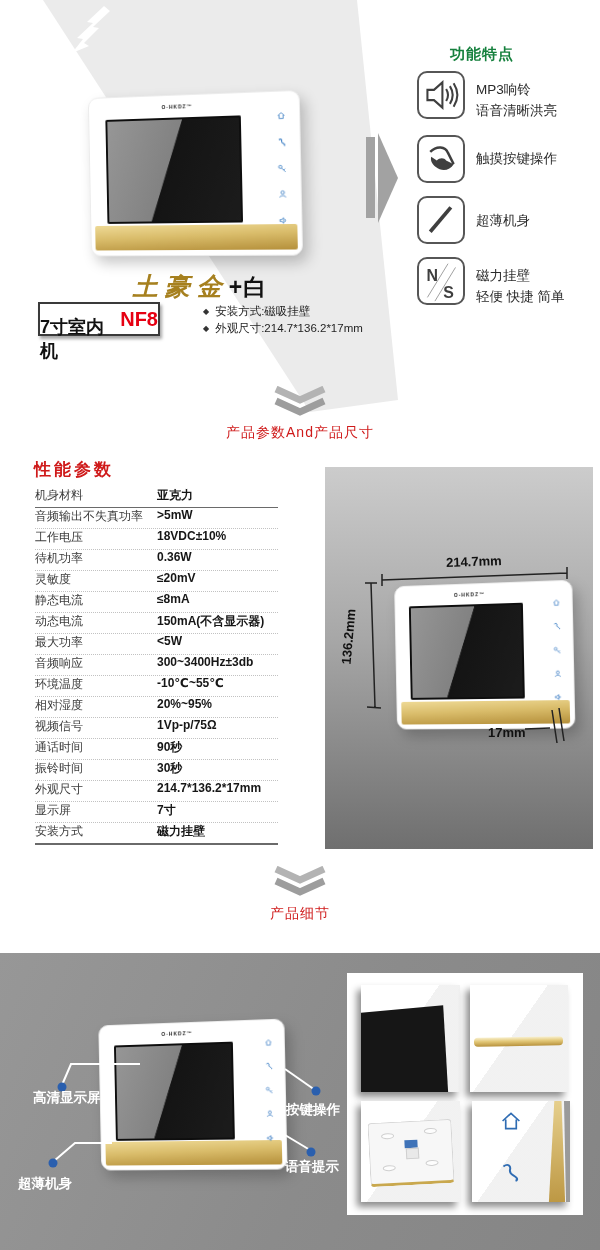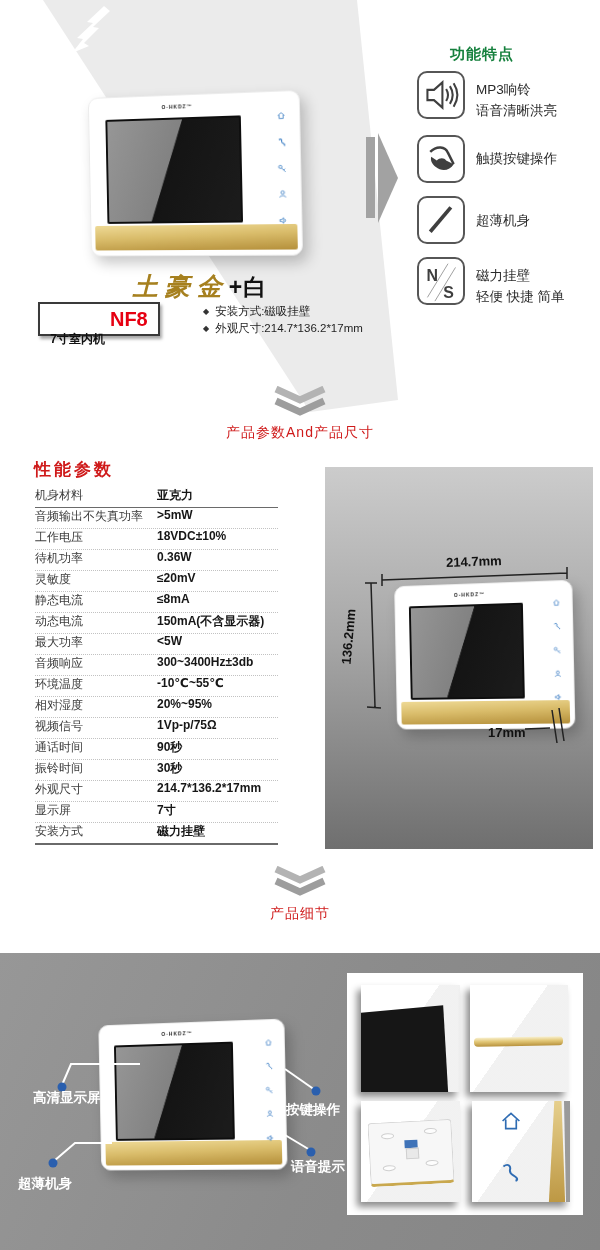--- a/index.html
+++ b/index.html
@@ -29,21 +29,21 @@
   .dv-icons svg{display:block;}
 
   
   .series-title{position:absolute;left:90px;top:270px;width:220px;text-align:center;white-space:nowrap;}
   .series-gold{font-family:"DejaVu Serif","Liberation Serif",serif;font-style:italic;font-weight:bold;
                font-size:25px;color:#a6801f;letter-spacing:7px;}
   .series-rest{font-size:23px;font-weight:bold;color:#111;letter-spacing:1px;}
   .model-box{position:absolute;left:38px;top:302px;width:118px;height:30px;background:#fff;
              border:2px solid #3a3a3a;box-shadow:2px 3px 3px rgba(0,0,0,.35);
              display:flex;align-items:center;justify-content:center;gap:5px;}
-  .model-prefix{font-size:12px;font-weight:bold;color:#111;margin-top:40px;}
+  .model-prefix{font-size:18px;font-weight:bold;color:#111;margin-top:40px;}
   .model-name{font-size:20px;font-weight:bold;color:#e60012;}
   .bullets{position:absolute;left:203px;top:303px;font-size:11.5px;color:#1f1f1f;line-height:16px;}
   .bullet-diamond{font-size:8px;color:#333;margin-right:6px;vertical-align:1px;}
 
   
   .features-title{position:absolute;left:421px;top:45px;width:122px;text-align:center;
                   font-size:15px;font-weight:bold;color:#15803d;letter-spacing:1px;}
   .arrow-bar{position:absolute;left:366px;top:137px;width:9px;height:81px;background:#a2a2a2;}
   .arrow-tri{position:absolute;left:378px;top:133px;width:0;height:0;
              border-top:45px solid transparent;border-bottom:45px solid transparent;
@@ -354,21 +354,21 @@
       <circle cx="53" cy="210" r="4.5" fill="#2a5fae"></circle>
       <path d="M285 116 L315 137" fill="none" stroke="#fff" stroke-width="2"></path>
       <circle cx="316" cy="138" r="4.5" fill="#2a5fae"></circle>
       <path d="M280 179 L310 197" fill="none" stroke="#fff" stroke-width="2"></path>
       <circle cx="311" cy="199" r="4.5" fill="#2a5fae"></circle>
     </svg>
 
     <div class="callout-label" style="left:33px;top:136px;">高清显示屏</div>
     <div class="callout-label" style="left:18px;top:222px;">超薄机身</div>
     <div class="callout-label" style="left:286px;top:148px;">按键操作</div>
-    <div class="callout-label" style="left:291px;top:205px;">语音提示</div>
+    <div class="callout-label" style="left:285px;top:205px;">语音提示</div>
 
     <div class="detail-panel">
       <div class="tile" style="left:14px;top:12px;width:99px;height:107px;">
         <div class="tile-sheen"></div>
         <div class="t1-black"></div>
       </div>
       <div class="tile" style="left:123px;top:12px;width:98px;height:107px;">
         <div class="tile-sheen"></div>
         <div class="t2-bar"></div>
       </div>

